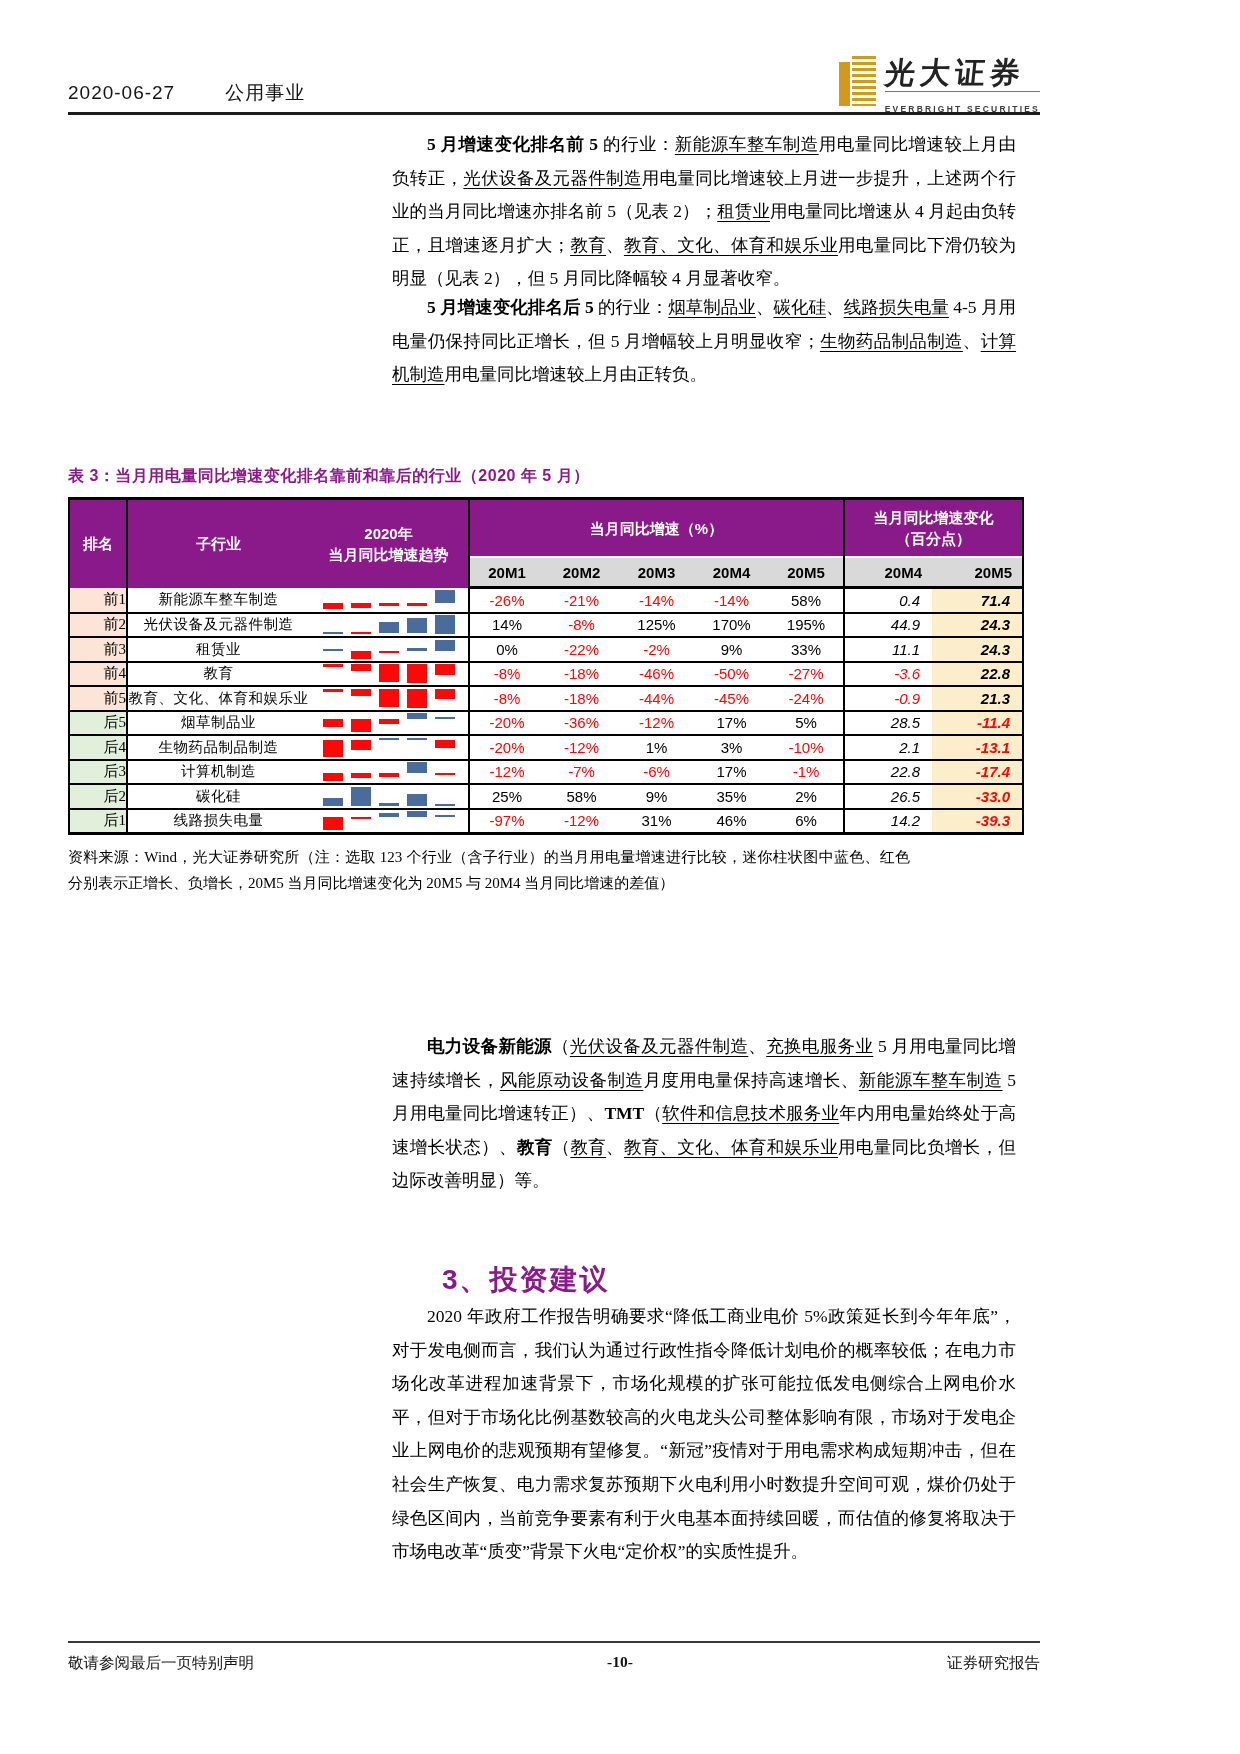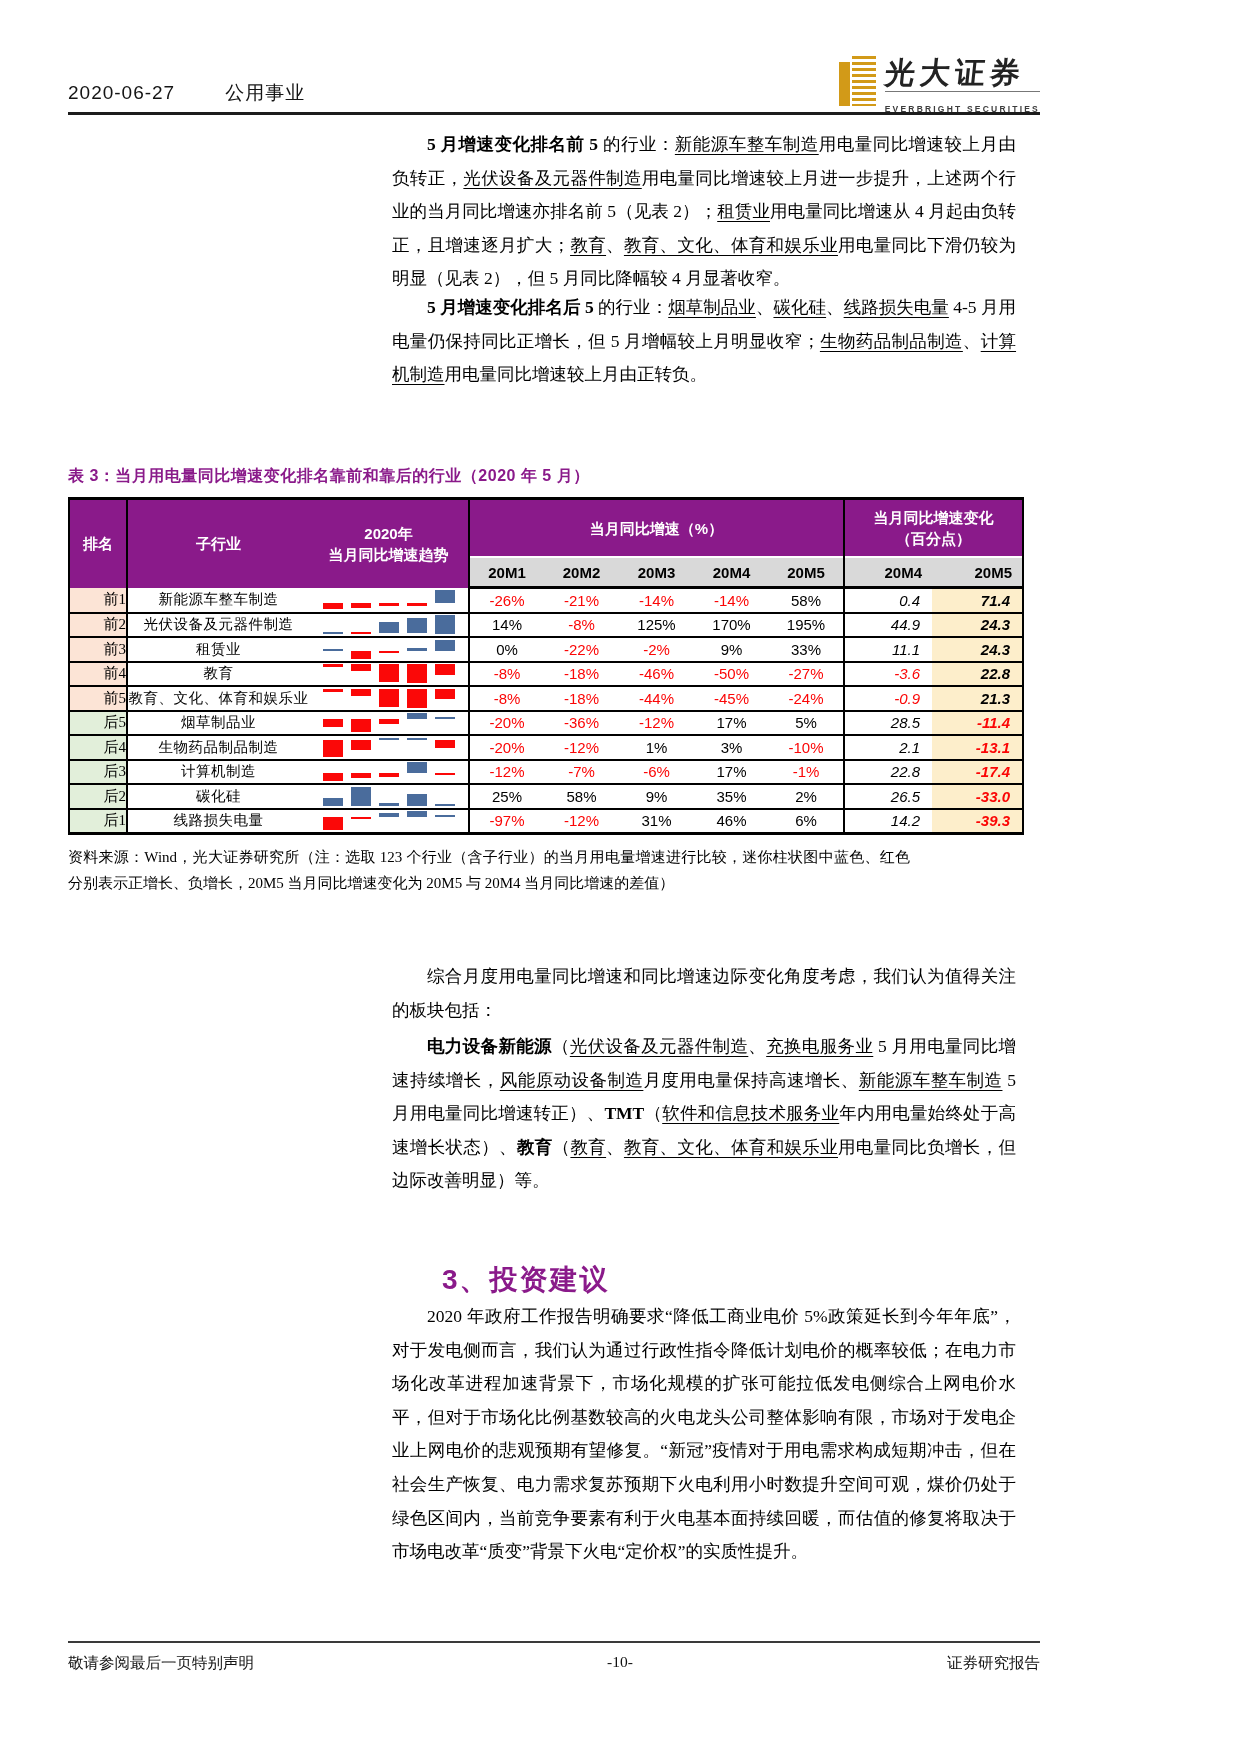--- a/index.html
+++ b/index.html
@@ -56,21 +56,21 @@
   .source{margin-top:9px;font-size:15px;line-height:26px;text-align:justify;
           font-family:"Liberation Serif",serif;color:#000;}
 
   
   .sec3{position:absolute;left:424px;top:1243px;margin:18px;color:var(--purple);
         font-size:28px;font-weight:700;letter-spacing:2px;}
 
   
   .frule{position:absolute;left:68px;top:1641px;width:972px;height:2px;background:#3a3a3a;}
   .foot{position:absolute;top:1653px;font-size:15.5px;color:#111;}
-  .foot-l{left:68px;} .foot-c{left:50%;transform:translateX(-50%);font-family:"Liberation Serif",serif;}
+  .foot-l{left:68px;} .foot-c{left:50%;transform:translateX(-50%);font-family:"Liberation Serif",serif;font-weight:bold;}
   .foot-r{right:200px;}
 </style>
 </head>
 <body>
 
 <div class="page" style="--purple: #8a1a8a; --red: #fb0606; --blue: #4a6c9c; --spark-red: #fb0808; --peach: #fce4d6; --green: #e2efda; --gray: #d9d9d9; --cream: #fdeecb; --gold: #d29a18; --ink: #000000;">
 
   <div class="hdr">
     <span class="hdr-date">2020-06-27</span><span class="hdr-sec">公用事业</span>
   </div>
@@ -329,21 +329,20 @@
             <td class="val">46%</td>
             <td class="val vr2">6%</td>
             <td class="chg">14.2</td>
             <td class="chg chg5 vr2 neg">-39.3</td>
           </tr>
         </tbody>
     </table>
     <div class="source">资料来源：Wind，光大证券研究所（注：选取 123 个行业（含子行业）的当月用电量增速进行比较，迷你柱状图中蓝色、红色分别表示正增长、负增长，20M5 当月同比增速变化为 20M5 与 20M4 当月同比增速的差值）</div>
   </div>
 
-  <p class="para p3"><span>综合月度用电量同比增速和同比增速边际变化角度考虑，我们认为值得关注的板块包括：</span></p>
   <p class="para p4"><span class="b">电力设备新能源</span><span>（</span><span class="u">光伏设备及元器件制造</span><span>、</span><span class="u">充换电服务业</span><span> 5 月用电量同比增速持续增长，</span><span class="u">风能原动设备制造</span><span>月度用电量保持高速增长、</span><span class="u">新能源车整车制造</span><span> 5 月用电量同比增速转正）、</span><span class="b">TMT</span><span>（</span><span class="u">软件和信息技术服务业</span><span>年内用电量始终处于高速增长状态）、</span><span class="b">教育</span><span>（</span><span class="u">教育</span><span>、</span><span class="u">教育、文化、体育和娱乐业</span><span>用电量同比负增长，但边际改善明显）等。</span></p>
 
   <h2 class="sec3">3、投资建议</h2>
   <p class="para p5"><span>2020 年政府工作报告明确要求“降低工商业电价 5%政策延长到今年年底”，对于发电侧而言，我们认为通过行政性指令降低计划电价的概率较低；在电力市场化改革进程加速背景下，市场化规模的扩张可能拉低发电侧综合上网电价水平，但对于市场化比例基数较高的火电龙头公司整体影响有限，市场对于发电企业上网电价的悲观预期有望修复。“新冠”疫情对于用电需求构成短期冲击，但在社会生产恢复、电力需求复苏预期下火电利用小时数提升空间可观，煤价仍处于绿色区间内，当前竞争要素有利于火电基本面持续回暖，而估值的修复将取决于市场电改革“质变”背景下火电“定价权”的实质性提升。</span></p>
 
   <div class="frule"></div>
   <div class="foot foot-l">敬请参阅最后一页特别声明</div>
   <div class="foot foot-c">-10-</div>
   <div class="foot foot-r">证券研究报告</div>
 

